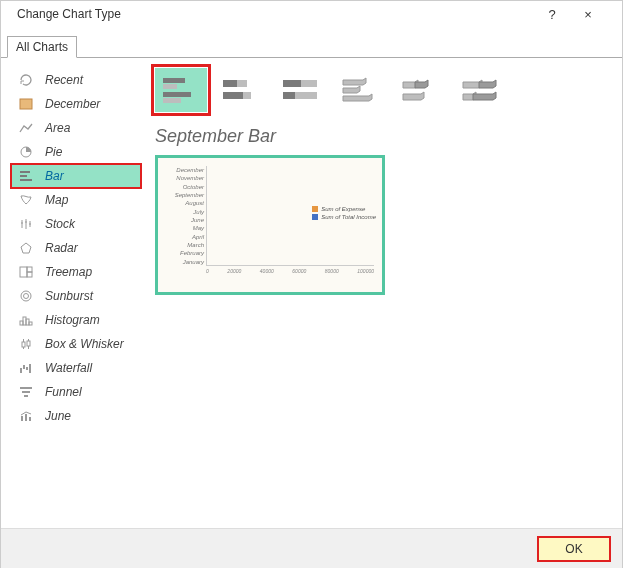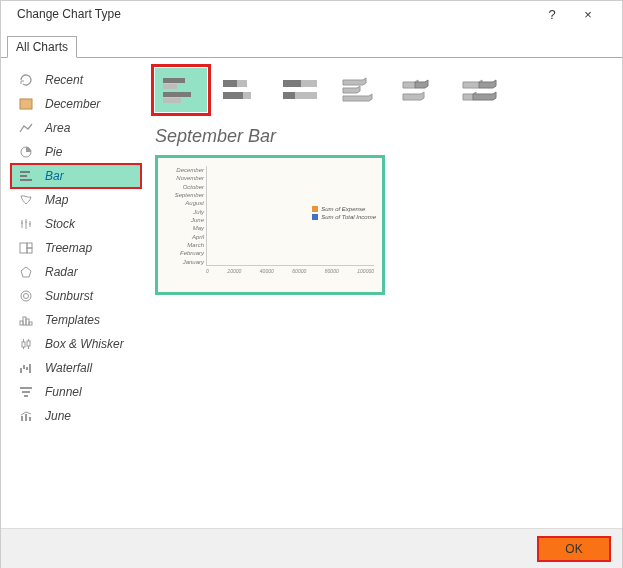--- a/index.html
+++ b/index.html
@@ -27,21 +27,21 @@
 .labels { width: 40px; display: flex; flex-direction: column; justify-content: space-around; font-size: 6px; color: #777; text-align: right; padding-right: 2px; }
 .plot { flex: 1; border-left: 1px solid #ccc; border-bottom: 1px solid #ccc; height: 100px; position: relative; }
 .row { position: absolute; left: 0; height: 6px; }
 .row .b1 { position: absolute; top: 0; height: 3px; background: #e69640; }
 .row .b2 { position: absolute; top: 3px; height: 3px; background: #4472c4; }
 .xaxis { display: flex; justify-content: space-between; font-size: 5px; color: #888; margin-left: 40px; margin-top: 2px; }
 .legend { position: absolute; right: 6px; top: 48px; font-size: 6px; color: #555; }
 .legend-item { display: flex; align-items: center; margin-bottom: 2px; }
 .legend-sw { width: 6px; height: 6px; margin-right: 3px; }
 .buttonbar { display: flex; justify-content: flex-end; gap: 8px; padding: 8px 12px; border-top: 1px solid #ddd; background: #f0f0f0; }
-.btn { min-width: 72px; padding: 4px 10px; border: 1px solid #adadad; background: #f97316; cursor: pointer; font-size: 12px; text-align: center; }
+.btn { min-width: 72px; padding: 4px 10px; border: 1px solid #adadad; background: #fef9c3; cursor: pointer; font-size: 12px; text-align: center; }
 </style>
 </head>
 <body>
 
 <div class="dialog">
   <div class="titlebar">
     <span class="title">Change Chart Type</span>
     <span class="tbtn">?</span>
     <span class="tbtn">×</span>
   </div>
@@ -108,55 +108,55 @@
           <span class="ico">
             <svg width="14" height="12" viewBox="0 0 14 12">
               <path d="M3 2v8 M7 1v10 M11 3v6" stroke="#9a9a9a"></path>
               <path d="M2 5h2 M6 4h2 M10 6h2" stroke="#9a9a9a"></path>
             </svg>
           </span>
           <span>Stock</span>
         </div>
       <div class="nav-item">
           <span class="ico">
+            <svg width="14" height="14" viewBox="0 0 14 14">
+              <polygon points="7,2 12,6 10,12 4,12 2,6" fill="none" stroke="#9a9a9a"></polygon>
+            </svg>
+          </span>
+          <span>Radar</span>
+        </div>
+      <div class="nav-item">
+          <span class="ico">
             <svg width="14" height="12" viewBox="0 0 14 12">
               <rect x="1" y="1" width="7" height="10" fill="none" stroke="#9a9a9a"></rect>
               <rect x="8" y="1" width="5" height="5" fill="none" stroke="#9a9a9a"></rect>
               <rect x="8" y="6" width="5" height="5" fill="none" stroke="#9a9a9a"></rect>
             </svg>
           </span>
           <span>Treemap</span>
-        </div>
-      <div class="nav-item">
-          <span class="ico">
-            <svg width="14" height="14" viewBox="0 0 14 14">
-              <polygon points="7,2 12,6 10,12 4,12 2,6" fill="none" stroke="#9a9a9a"></polygon>
-            </svg>
-          </span>
-          <span>Radar</span>
         </div>
       <div class="nav-item">
           <span class="ico">
             <svg width="14" height="14" viewBox="0 0 14 14">
               <circle cx="7" cy="7" r="5" fill="none" stroke="#9a9a9a"></circle>
               <circle cx="7" cy="7" r="2.5" fill="none" stroke="#9a9a9a"></circle>
             </svg>
           </span>
           <span>Sunburst</span>
         </div>
       <div class="nav-item">
           <span class="ico">
             <svg width="14" height="12" viewBox="0 0 14 12">
               <rect x="1" y="7" width="3" height="4" fill="none" stroke="#9a9a9a"></rect>
               <rect x="4" y="3" width="3" height="8" fill="none" stroke="#9a9a9a"></rect>
               <rect x="7" y="5" width="3" height="6" fill="none" stroke="#9a9a9a"></rect>
               <rect x="10" y="8" width="3" height="3" fill="none" stroke="#9a9a9a"></rect>
             </svg>
           </span>
-          <span>Templates</span>
+          <span>Histogram</span>
         </div>
       <div class="nav-item">
           <span class="ico">
             <svg width="14" height="12" viewBox="0 0 14 12">
               <rect x="3" y="4" width="3" height="5" fill="none" stroke="#9a9a9a"></rect>
               <path d="M4.5 1v3 M4.5 9v2" stroke="#9a9a9a"></path>
               <rect x="8" y="3" width="3" height="5" fill="none" stroke="#9a9a9a"></rect>
               <path d="M9.5 1v2 M9.5 8v3" stroke="#9a9a9a"></path>
             </svg>
           </span>

